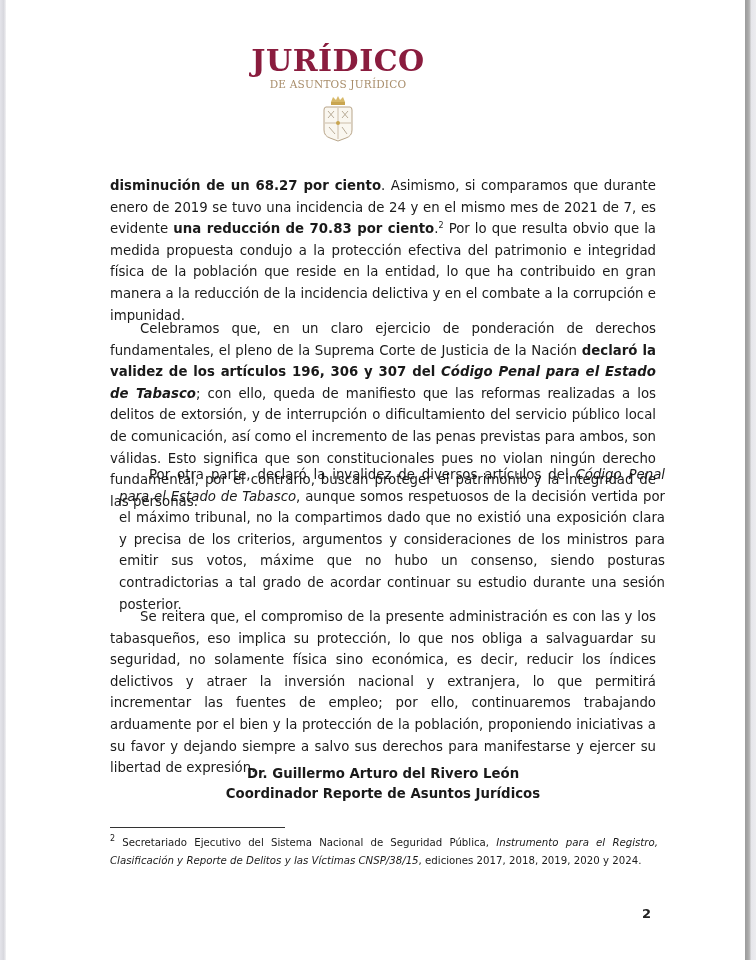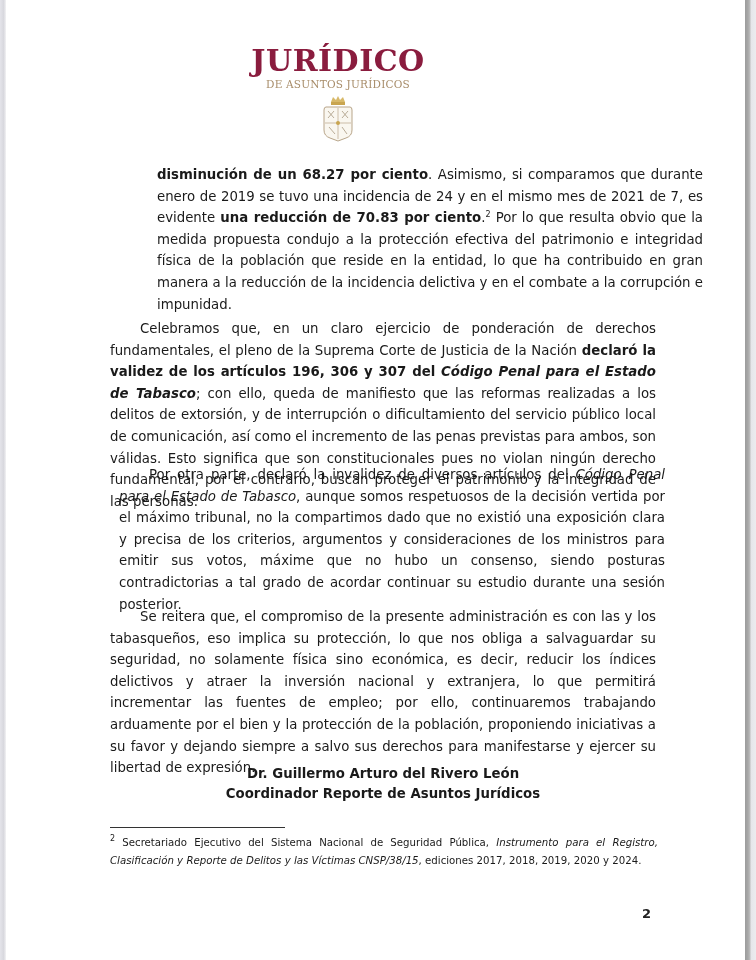--- a/index.html
+++ b/index.html
@@ -38,21 +38,21 @@
     }
     .body-text {
       position: absolute; left: 110px; width: 546px;
       font-size: 13.3px; line-height: 21.6px; text-align: justify;
     }
     .body-text p { margin: 0; }
     .indent { text-indent: 30px; }
     b { font-weight: bold; }
     i { font-style: italic; }
     sup { font-size: 8px; vertical-align: 5px; line-height: 0; }
-    .p1 { top: 164px; margin-left: 47px; }
+    .p1 { top: 175px; }
     .p2 { top: 318px; }
     .p3 { top: 464px; margin-left: 9px; }
     .p4 { top: 606px; }
     .signature {
       position: absolute; left: 110px; width: 546px; top: 764px;
       text-align: center; font-weight: bold; font-size: 13.3px; line-height: 20px;
     }
     .fn-rule {
       position: absolute; left: 110px; top: 827px; width: 175px; height: 1px; background: #333;
     }
@@ -65,21 +65,21 @@
     }
   </style>
 </head>
 <body>
 
 <div class="edge-left"></div>
 <div class="edge-right"></div>
 
 <div class="header">
   <div class="brand">JURÍDICO</div>
-  <div class="sub">DE ASUNTOS JURÍDICOS</div>
+  <div class="sub">DE ASUNTOS JURÍDICO</div>
   <div class="crest">
     <svg width="36" height="46" viewBox="0 0 36 46">
       <path d="M11 6 L13 1 L16 4 L18 0 L20 4 L23 1 L25 6 Z" fill="#d8b96a"></path>
       <rect x="11" y="6" width="14" height="3" fill="#c9a550"></rect>
       <path d="M6 11 Q4 11 4 14 L4 34 Q4 40 10 42 L18 45 L26 42 Q32 40 32 34 L32 14 Q32 11 30 11 Z" fill="#faf7f0" stroke="#b8a58a" stroke-width="1"></path>
       <line x1="18" y1="12" x2="18" y2="43" stroke="#b8a58a" stroke-width="0.7"></line>
       <line x1="5" y1="27" x2="31" y2="27" stroke="#b8a58a" stroke-width="0.7"></line>
       <path d="M8 15 L14 22 M14 15 L8 22 M22 15 L28 22 M28 15 L22 22" stroke="#a89880" stroke-width="0.8"></path>
       <path d="M9 31 L15 38 M22 31 L27 38" stroke="#a89880" stroke-width="0.8"></path>
       <circle cx="18" cy="27" r="2" fill="#c9a550"></circle>

